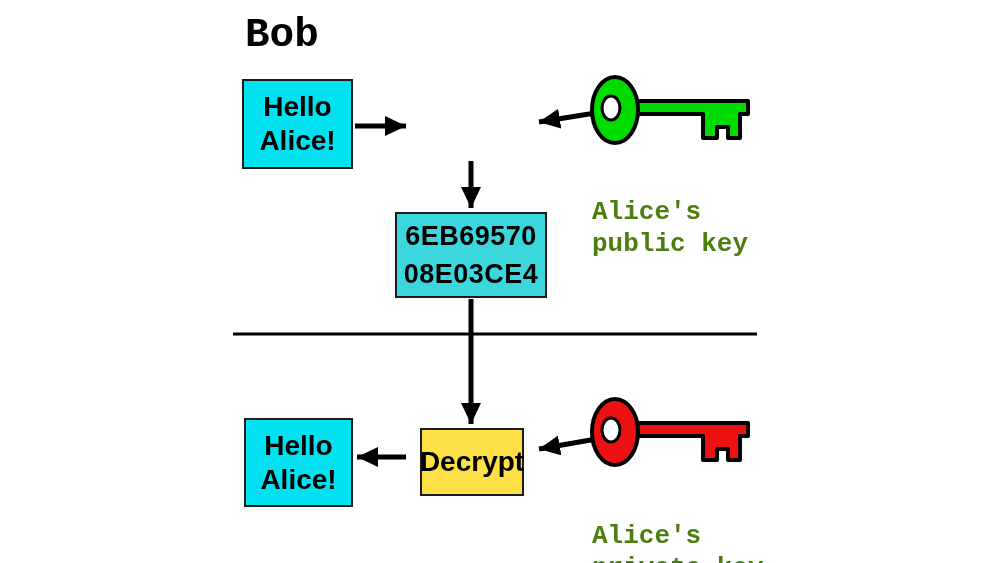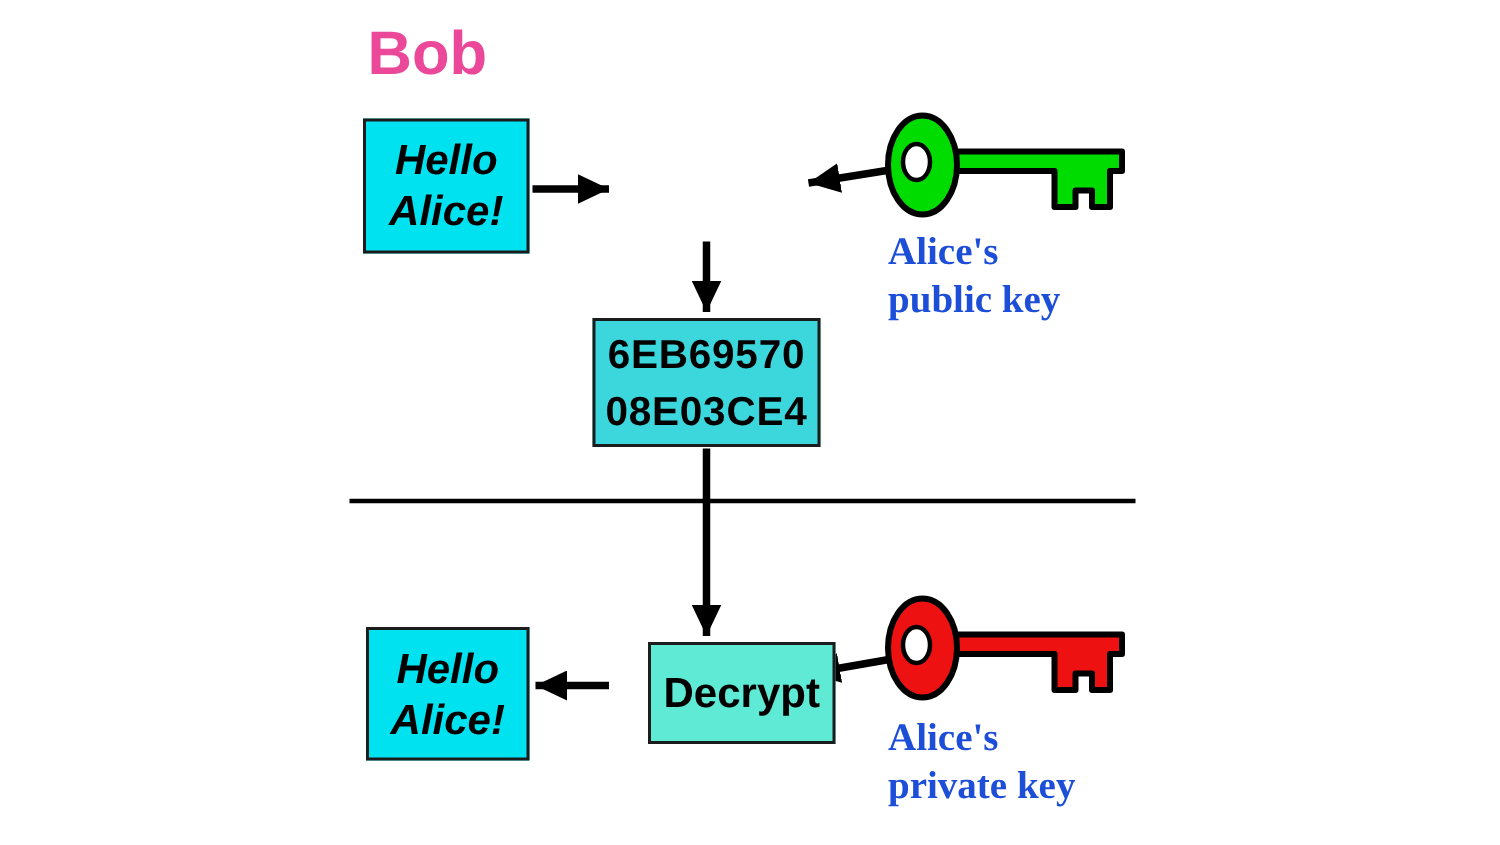--- a/index.html
+++ b/index.html
@@ -6,49 +6,50 @@
   .canvas {
     position: relative;
     width: 1000px;
     height: 563px;
     background: #ffffff;
     overflow: hidden;
     font-family: "Liberation Sans", sans-serif;
   }
   .abs { position: absolute; }
   .section-title {
-    font-family: Liberation Sans, sans-serif;
+    font-family: Liberation Mono, monospace;
     font-weight: bold;
     font-size: 41px;
     line-height: 1;
-    color: #ec4899;
+    color: #000000;
     white-space: nowrap;
   }
   .node {
     box-sizing: border-box;
     border: 2px solid #1c1c1c;
     display: flex;
     align-items: center;
     justify-content: center;
     text-align: center;
     font-family: "Liberation Sans", sans-serif;
     font-weight: bold;
     color: #000000;
     white-space: pre-line;
   }
-  .msg-box   { font-size: 28px; line-height: 34px; font-style: italic; }
+  .msg-box   { font-size: 28px; line-height: 34px; }
   .proc-box  { font-size: 28px; line-height: 30px; }
   .cipher-box{ font-size: 27px; line-height: 38px; letter-spacing: 0.5px; }
   .key-caption {
-    font-family: Liberation Serif, serif;
+    font-family: Liberation Mono, monospace;
     font-weight: bold;
     font-size: 26px;
     line-height: 32px;
-    color: #1d4ed8;
+    color: #4d7c0f;
     white-space: pre-line;
+    margin-top: 44px;
   }
   svg { display: block; }
   .overlay { left: 0; top: 0; }
 </style>
 </head>
 <body>
 
 <div class="canvas">
 
   <svg class="abs overlay" width="1000" height="563" viewBox="0 0 1000 563">
@@ -81,21 +82,21 @@
   <div class="abs key-caption" style="left:592px; top:152px;">Alice's
 public key</div>
 
   <div class="abs node cipher-box" style="left: 395px; top: 212px; width: 152px; height: 86px; background-color: rgb(60, 215, 220);">6EB69570
 08E03CE4</div>
 
 
   <div class="abs node msg-box" style="left: 244px; top: 418px; width: 109px; height: 89px; background-color: rgb(0, 226, 240);">Hello
 Alice!</div>
 
-  <div class="abs node proc-box" style="left: 432px; top: 428px; width: 125px; height: 68px; background-color: #5eead4;">Decrypt</div>
+  <div class="abs node proc-box" style="left: 420px; top: 428px; width: 104px; height: 68px; background-color: #fde047;">Decrypt</div>
 
   <svg class="abs" style="left:550px; top:386px;" width="210" height="92" viewBox="0 0 210 92">
     <path d="M86,37 H198 V50 H190 V74 H178 V63 H167 V74 H153 V50 H86 Z" stroke="#000000" stroke-width="4" stroke-linejoin="round" fill="#ed1111"></path>
     <ellipse cx="65" cy="46" rx="23" ry="33" stroke="#000000" stroke-width="4" fill="#ed1111"></ellipse>
     <ellipse cx="61" cy="44" rx="9" ry="12" stroke="#000000" stroke-width="3" fill="#ffffff"></ellipse>
   </svg>
 
   <div class="abs key-caption" style="left:592px; top:476px;">Alice's
 private key</div>
 

